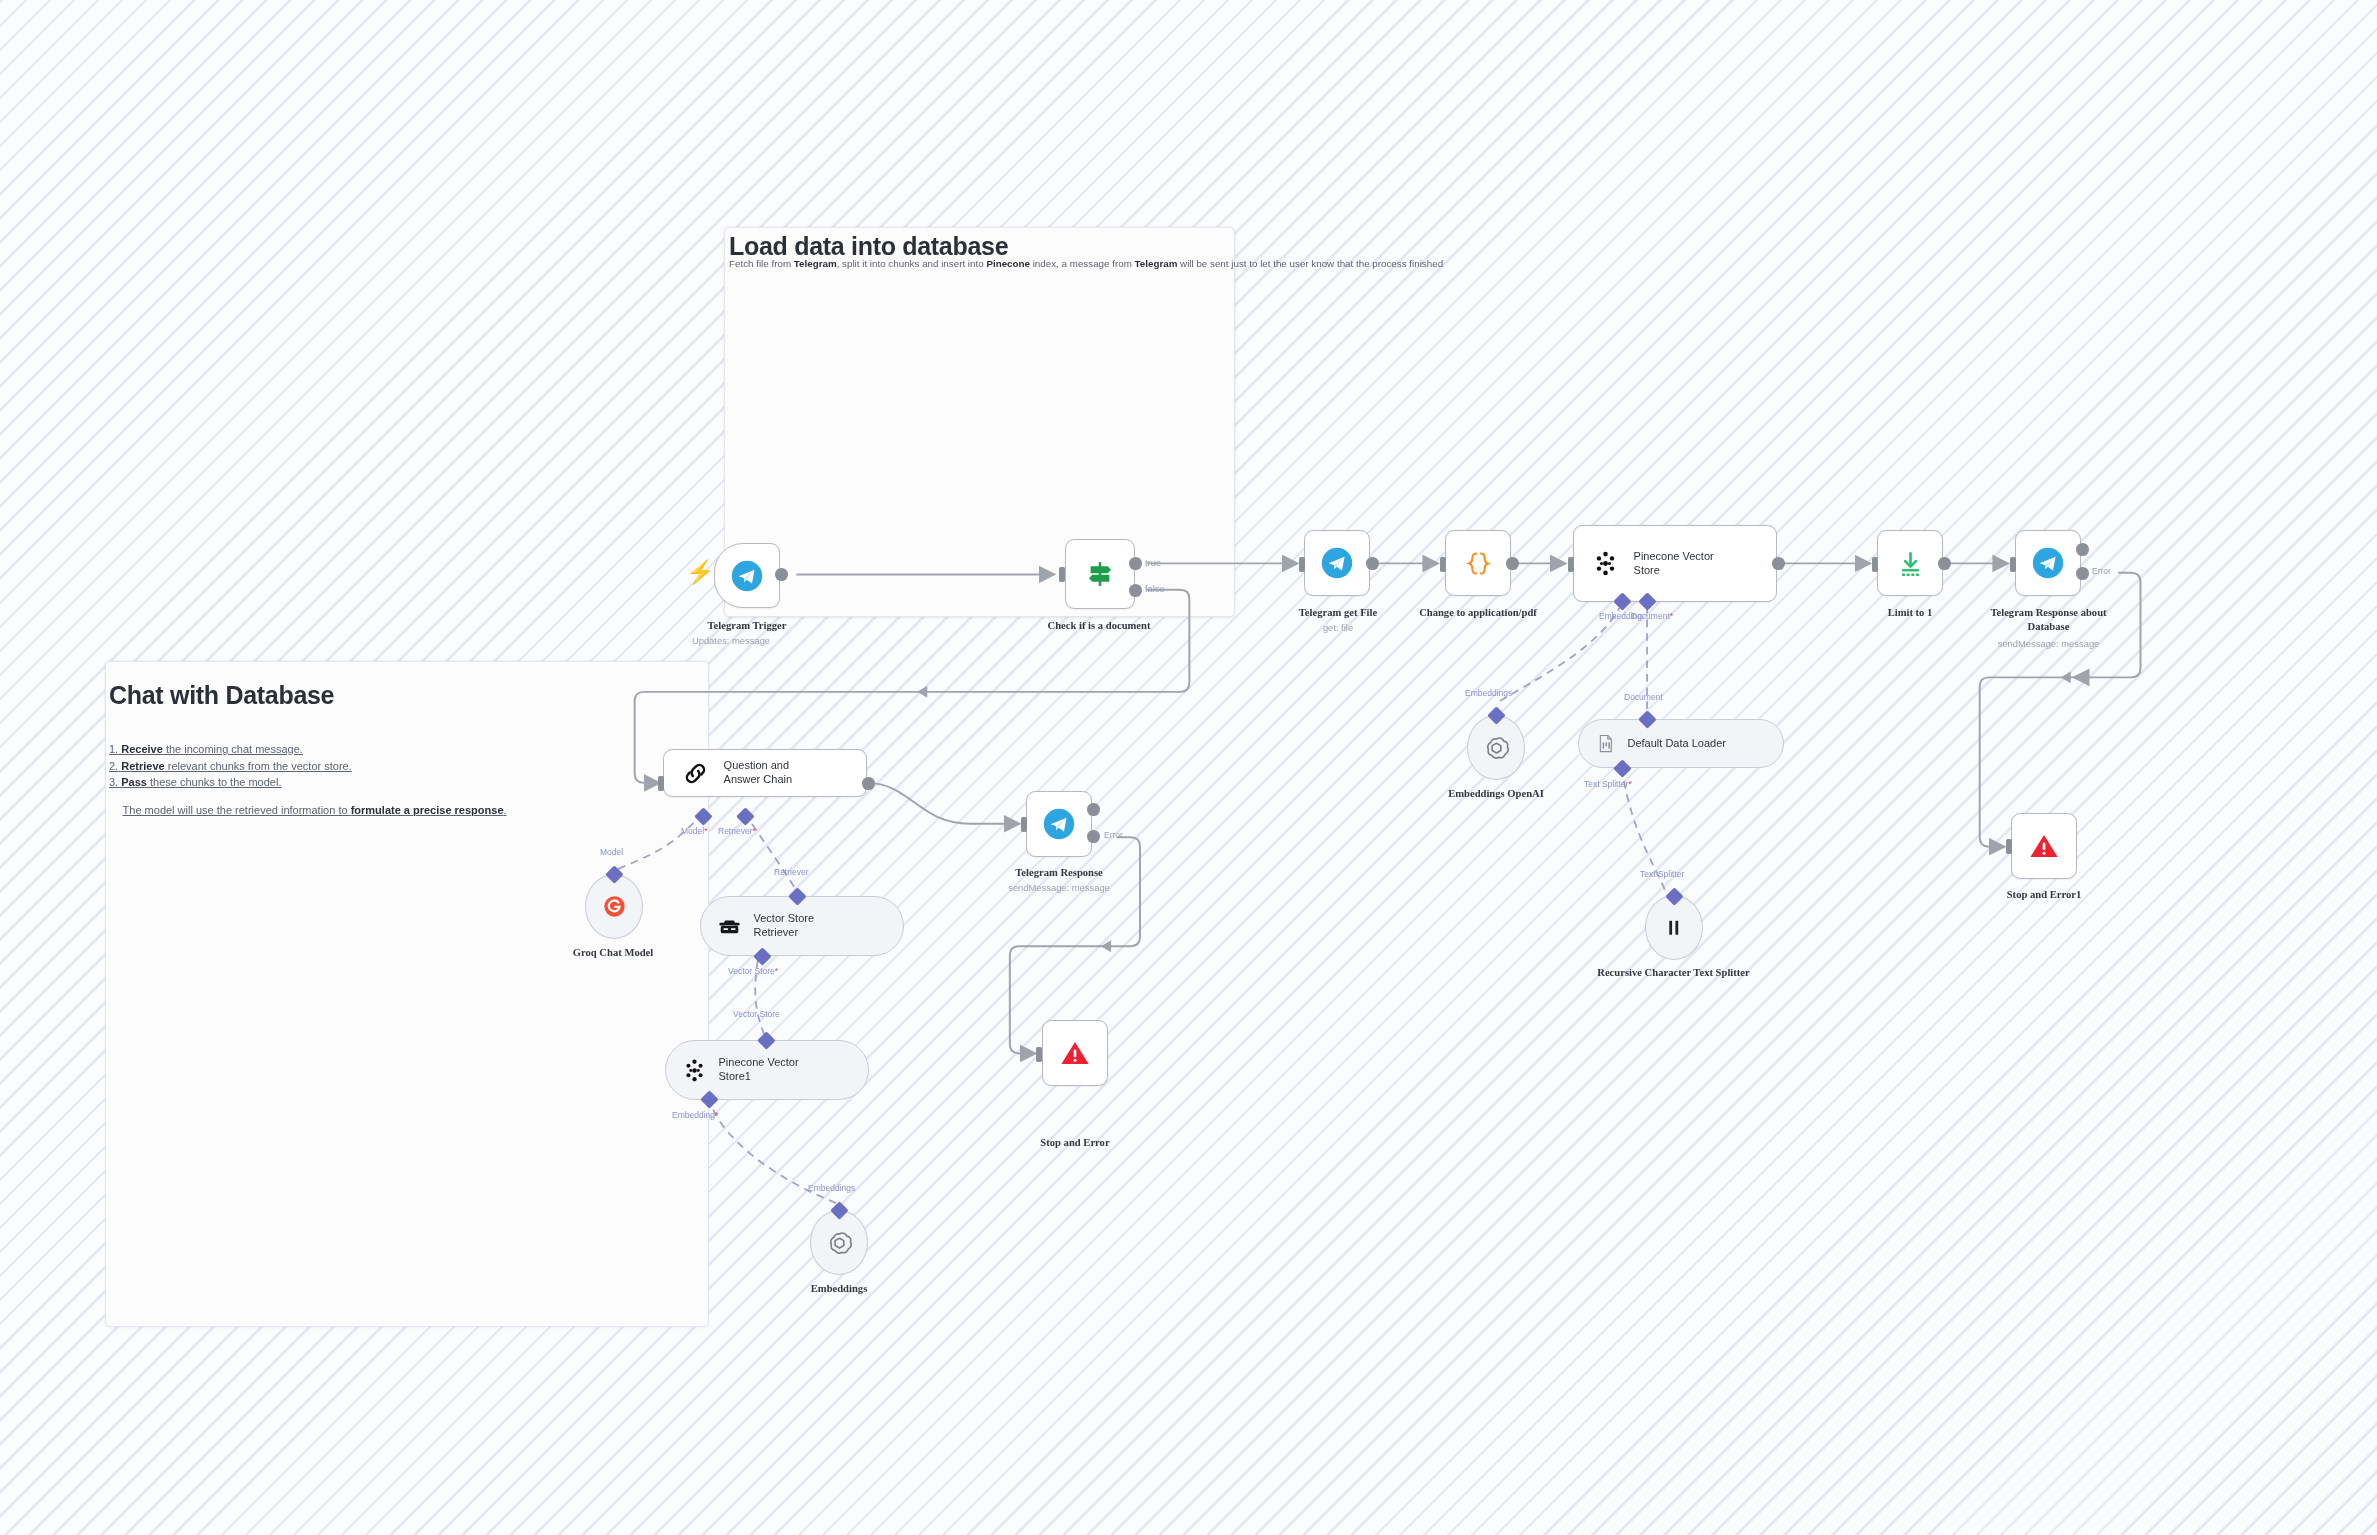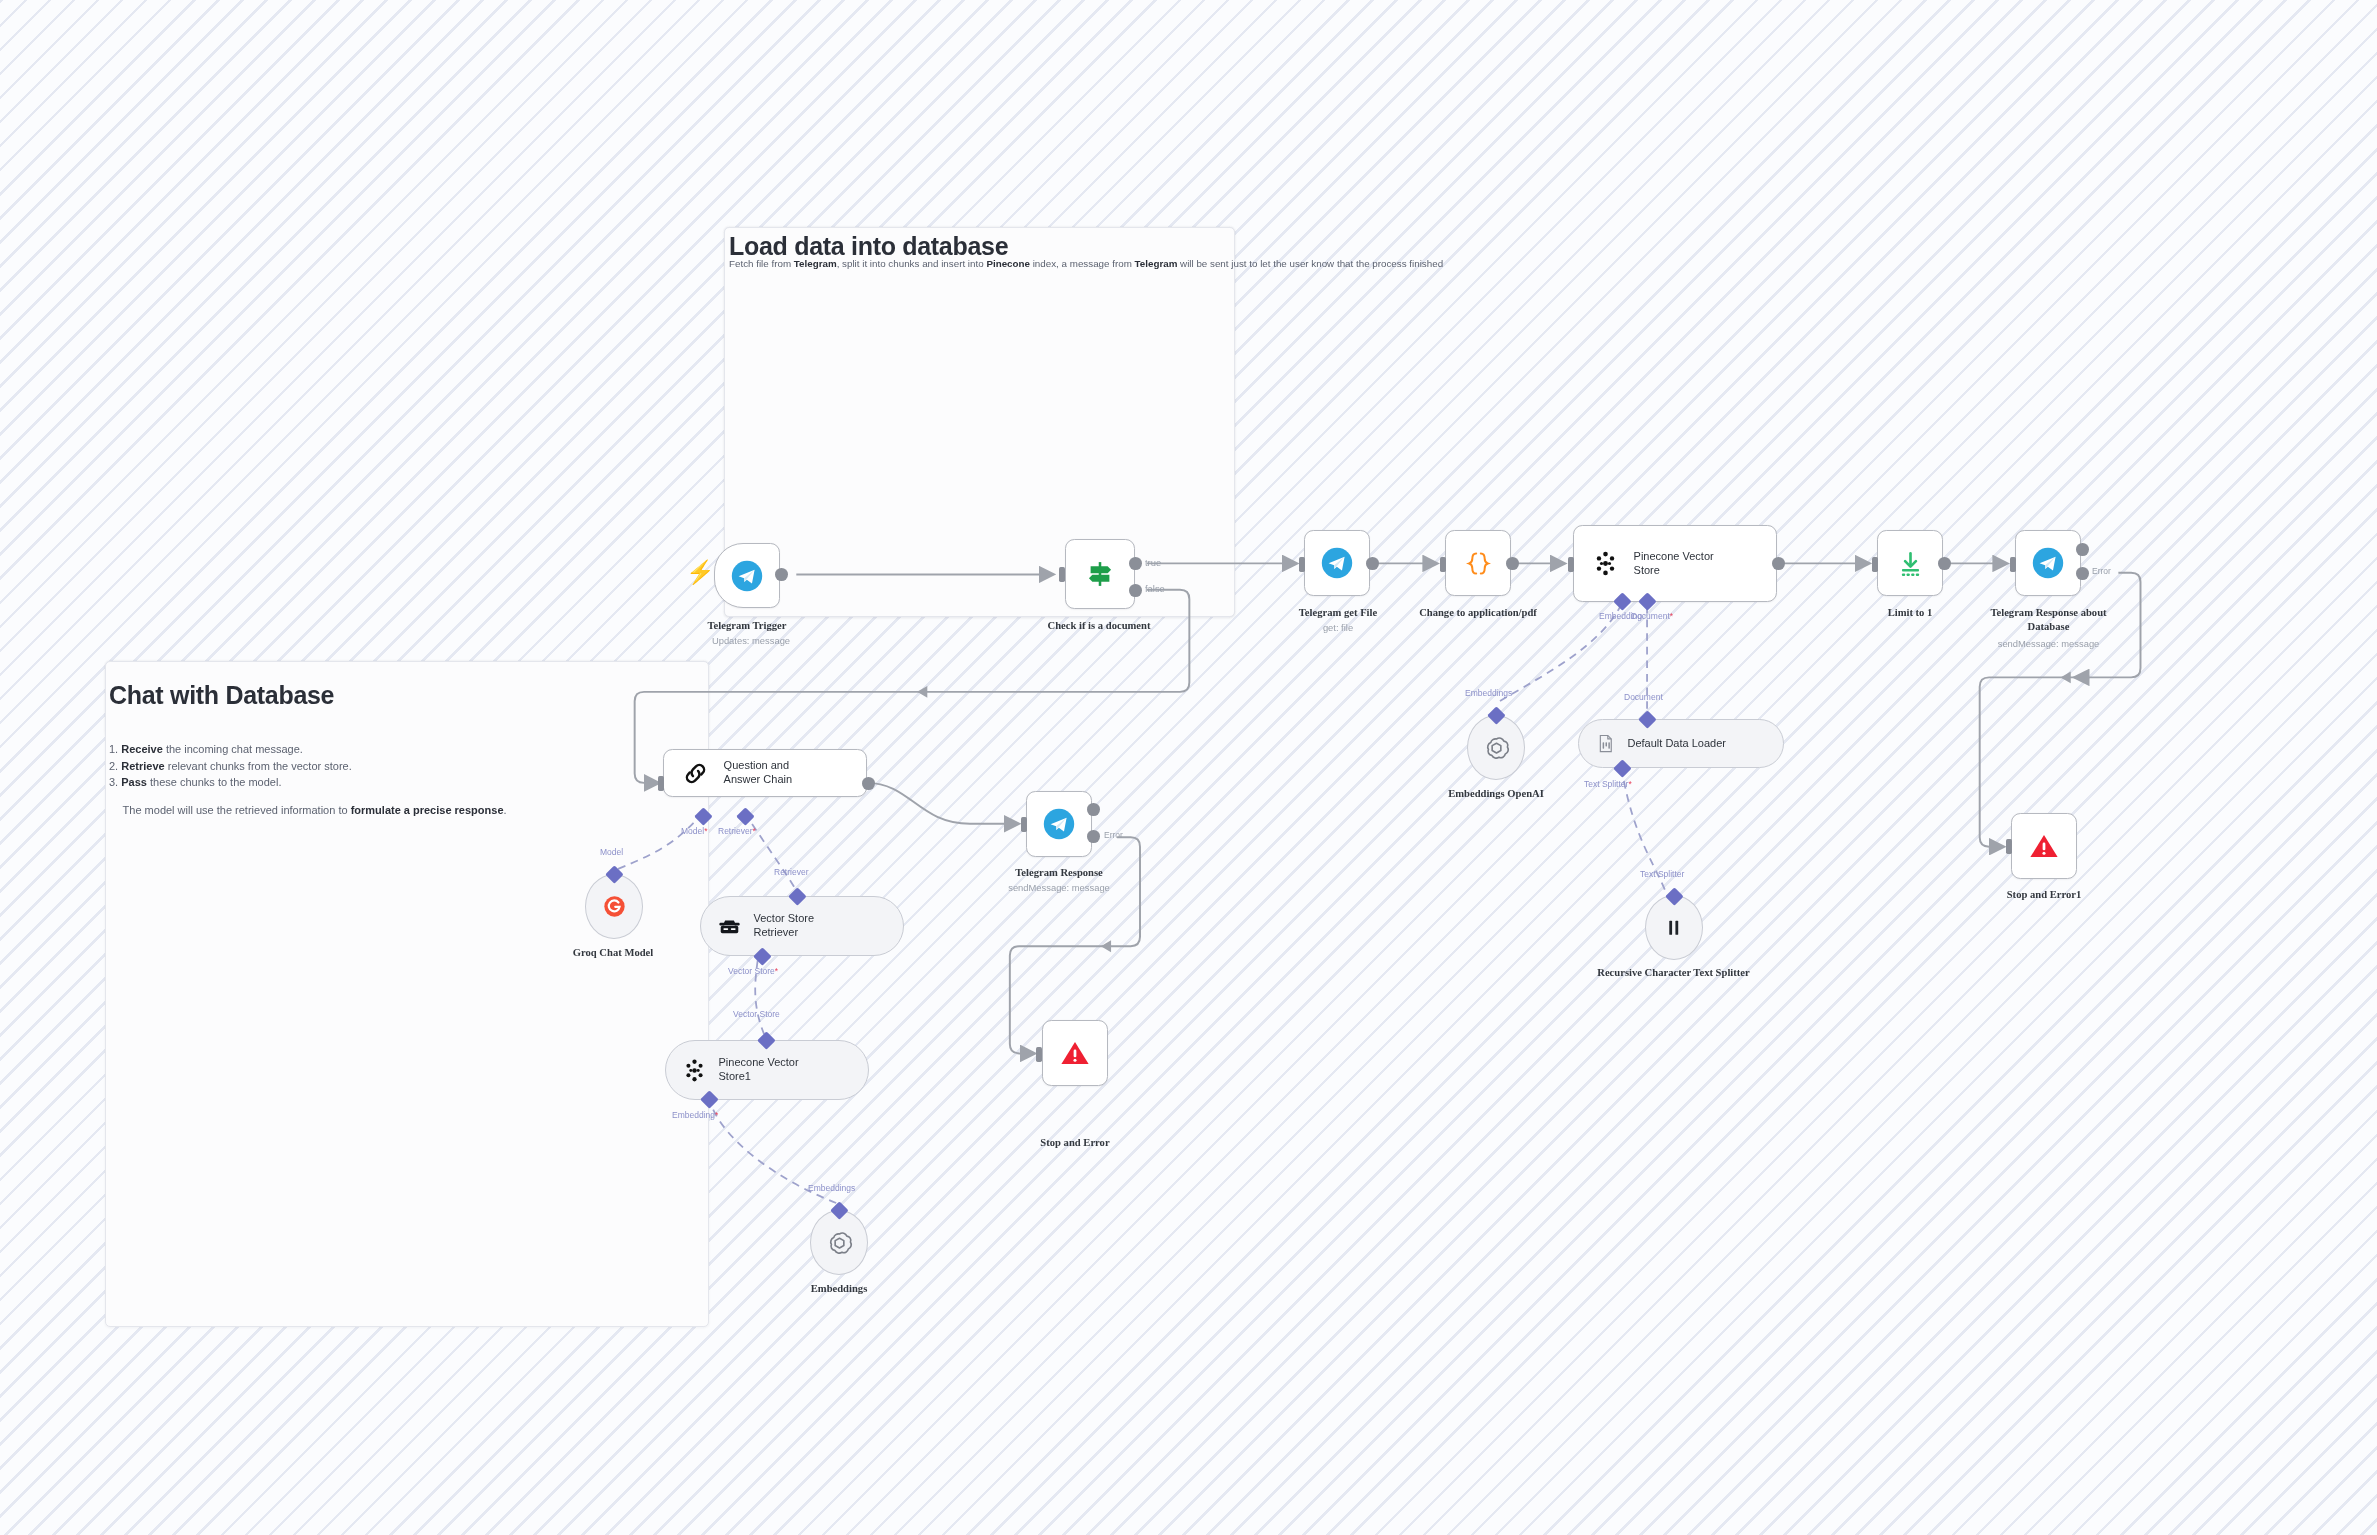--- a/index.html
+++ b/index.html
@@ -113,21 +113,21 @@
 </head>
 <body>
 
 <div id="canvas">
 
   <div class="panel" style="left:105px;top:661px;width:602px;height:73px;"></div>
   <div class="panel" style="left:105px;top:661px;width:602px;height:664px;"></div>
 
   <div class="panel-title" style="left:109px;top:681px;font-size:25px;">Chat with Database</div>
 
-  <div class="panel-list" style="left:109px;top:741px;font-size:11px;">
+  <div class="panel-list" style="left:109px;top:741px;font-size:11px;text-decoration:underline;">
     <div>
       <span>1.</span>
       <b>Receive</b><span> the incoming chat message.</span>
     </div>
     <div>
       <span>2.</span>
       <b>Retrieve</b><span> relevant chunks from the vector store.</span>
     </div>
     <div>
       <span>3.</span>
@@ -202,21 +202,21 @@
     <div class="bolt" style="left:686px;top:561px;">⚡</div>
     <div class="nbox trigger square" style="left:714px;top:543px;width:66px;height:65px;">
       <svg class="icn" width="32" height="32" viewBox="0 0 40 40">
         <circle cx="20" cy="20" r="19" fill="#2ca5e0"></circle>
         <path d="M9.5 20.3 L29.5 12.3 L26.2 29.5 L19.8 24.6 L16.7 27.6 L16.4 22.8 Z" fill="#fff"></path>
         <path d="M16.4 22.8 L29.5 12.3 L16.7 27.6 Z" fill="#d3e9f5"></path>
       </svg>
     </div>
     <div class="port-out" style="left:775px;top:568px;"></div>
     <div class="nlabel" style="left:662px;top:619px;width:170px;font-size:10.6px;">Telegram Trigger</div>
-    <div class="nsub" style="left:666px;top:635px;width:170px;font-size:9.4px;">Updates: message</div>
+    <div class="nsub" style="left:646px;top:635px;width:170px;font-size:9.4px;">Updates: message</div>
   </div>
 
   <div class="node">
     <div class="nbox square" style="left:1065px;top:539px;width:70px;height:70px;">
       <svg class="icn" width="34" height="34" viewBox="0 0 40 40">
         <rect x="18.5" y="6" width="3" height="28" fill="#1e9e4a"></rect>
         <path d="M9 11 h20 l4 4 l-4 4 H9 Z" fill="#1e9e4a"></path>
         <path d="M31 21 H11 l-4 4 l4 4 h20 Z" fill="#1e9e4a"></path>
       </svg>
     </div>

